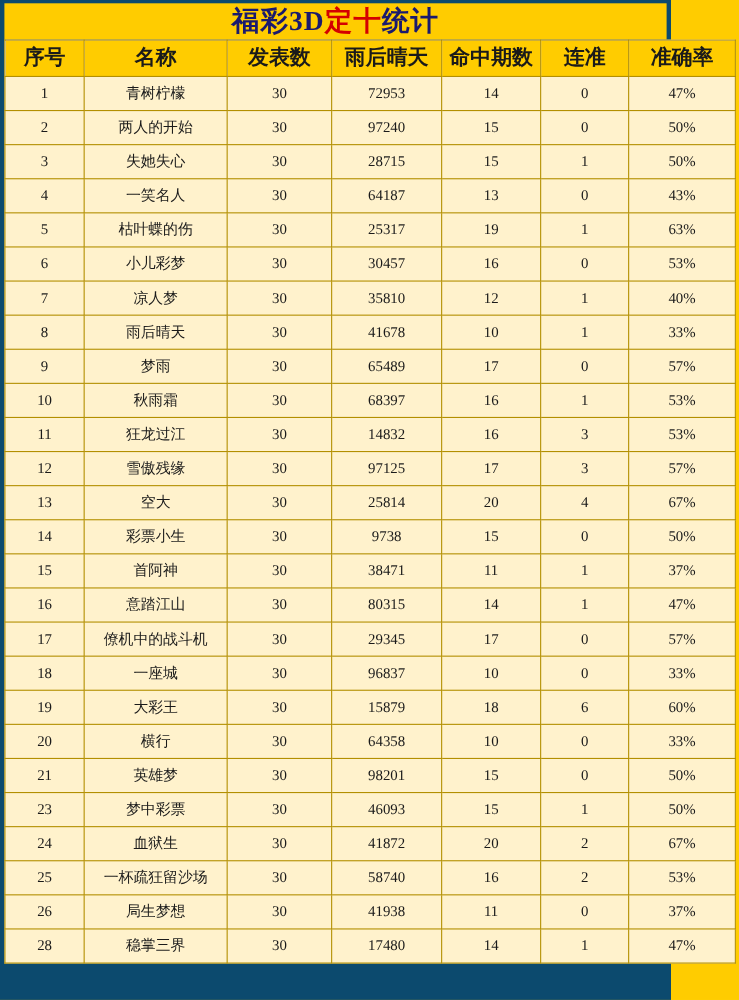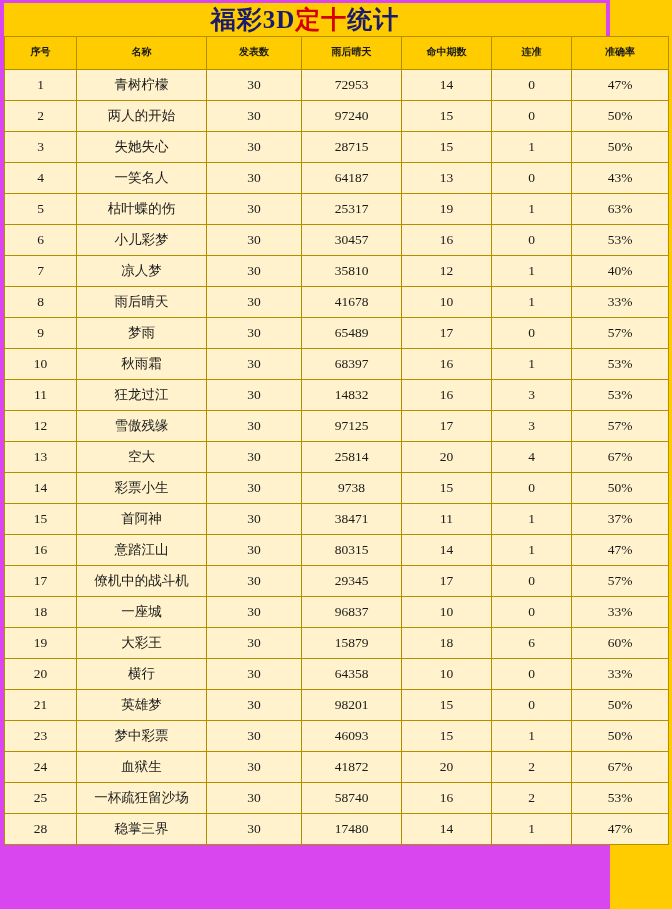--- a/index.html
+++ b/index.html
@@ -9,21 +9,21 @@
   }
   body {
     width: 672px;
     height: 909px;
     font-family: "Liberation Sans", sans-serif;
     overflow: hidden;
   }
   .page {
     width: 610px;
     height: 909px;
-    background: #d946ef;
+    background: #0c4a6e;
     box-sizing: border-box;
     padding: 3px 4px 4px 4px;
   }
   .title-bar {
     height: 33px;
     display: flex;
     align-items: center;
     justify-content: center;
     background: #ffcc00;
   }
@@ -51,22 +51,22 @@
     color: #1a1a1a;
     padding: 0;
     height: 30px;
     line-height: 30px;
     overflow: hidden;
     white-space: nowrap;
   }
   table.stats thead th {
     background: #ffcc00;
     font-weight: bold;
-    font-size: 10px;
-    font-family: Liberation Mono, monospace;
+    font-size: 19px;
+    font-family: Liberation Serif, serif;
     color: #1a1a1a;
     height: 32px;
     line-height: 32px;
   }
   table.stats tbody td {
     background: #fff2cc;
     font-family: "Liberation Serif", serif;
     font-size: 13.5px;
   }
   table.stats tbody td.name {
@@ -324,20 +324,29 @@
         <tr>
           <td>25</td>
           <td class="name">一杯疏狂留沙场</td>
           <td>30</td>
           <td>58740</td>
           <td>16</td>
           <td>2</td>
           <td>53%</td>
         </tr>
         <tr>
+          <td>26</td>
+          <td class="name">局生梦想</td>
+          <td>30</td>
+          <td>41938</td>
+          <td>11</td>
+          <td>0</td>
+          <td>37%</td>
+        </tr>
+        <tr>
           <td>28</td>
           <td class="name">稳掌三界</td>
           <td>30</td>
           <td>17480</td>
           <td>14</td>
           <td>1</td>
           <td>47%</td>
         </tr>
       </tbody>
   </table>

